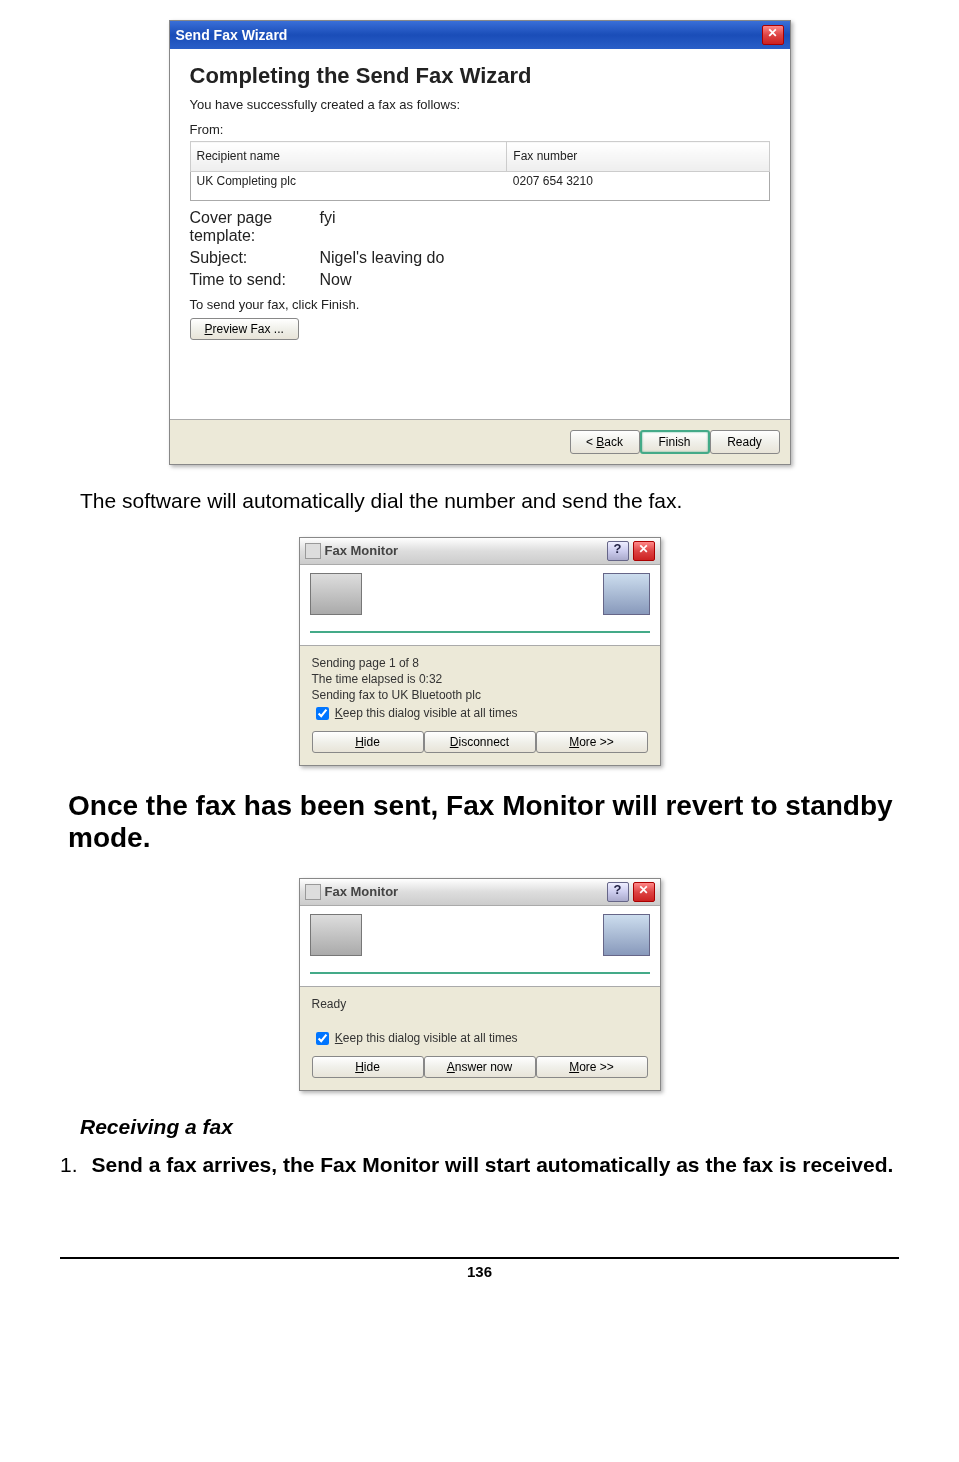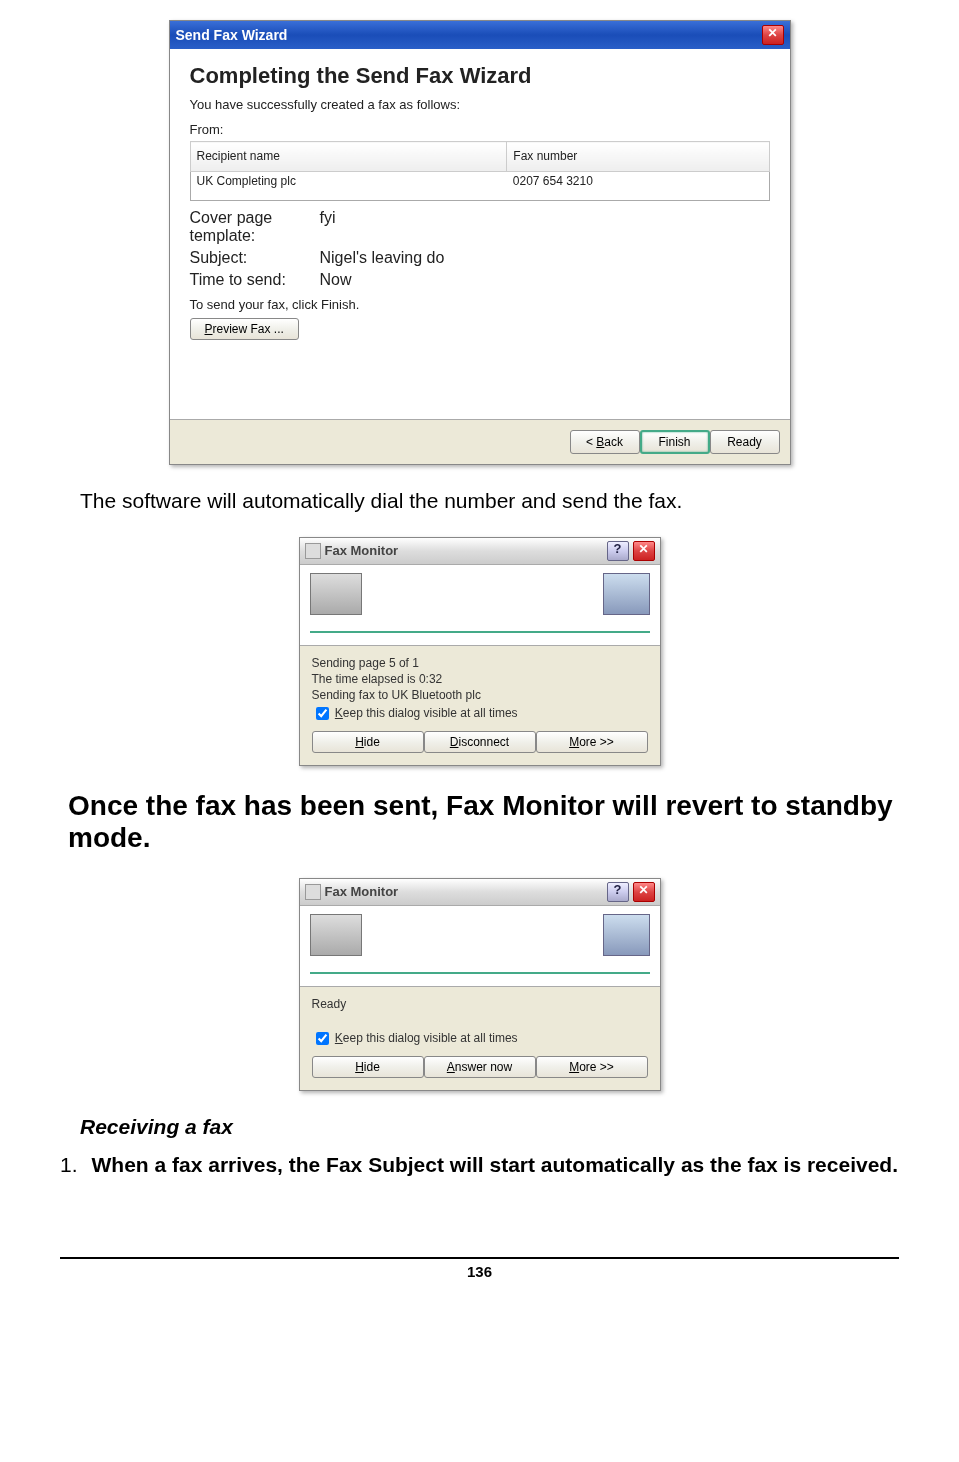--- a/index.html
+++ b/index.html
@@ -248,21 +248,21 @@
       <div class="help-btn">?</div>
       <div class="close-btn">✕</div>
     </div>
   </div>
   <div class="monitor-vis">
     <div class="fax-icon"></div>
     <div class="pc-icon"></div>
     <div class="prog-line"></div>
   </div>
   <div class="monitor-body">
-    <div class="line">Sending page 5 of 1</div>
+    <div class="line">Sending page 1 of 8</div>
     <div class="line">The time elapsed is 0:32</div>
     <div class="line">Sending fax to UK Bluetooth plc</div>
     <div class="line"><input type="checkbox" checked="" class="chk" style=""> <span class="u">K</span><span>eep this dialog visible at all times</span></div>
     <div class="monitor-btns">
       <button class="xp-btn"><span class="u">H</span>ide</button>
       <button class="xp-btn"><span class="u">D</span>isconnect</button>
       <button class="xp-btn"><span class="u">M</span>ore &gt;&gt;</button>
     </div>
   </div>
 </div>
@@ -294,18 +294,18 @@
       <button class="xp-btn"><span class="u">M</span>ore &gt;&gt;</button>
     </div>
   </div>
 </div>
 </div>
 
 <div class="heading-italic">Receiving a fax</div>
 
 <div class="numbered">
   <span class="num">1.</span>
-  <span>When a fax arrives, the Fax Subject will start automatically as the fax is received.</span>
+  <span>Send a fax arrives, the Fax Monitor will start automatically as the fax is received.</span>
 </div>
 
 <div class="page-footer">
   <span>136</span>
 </div>
 
 </body></html>

